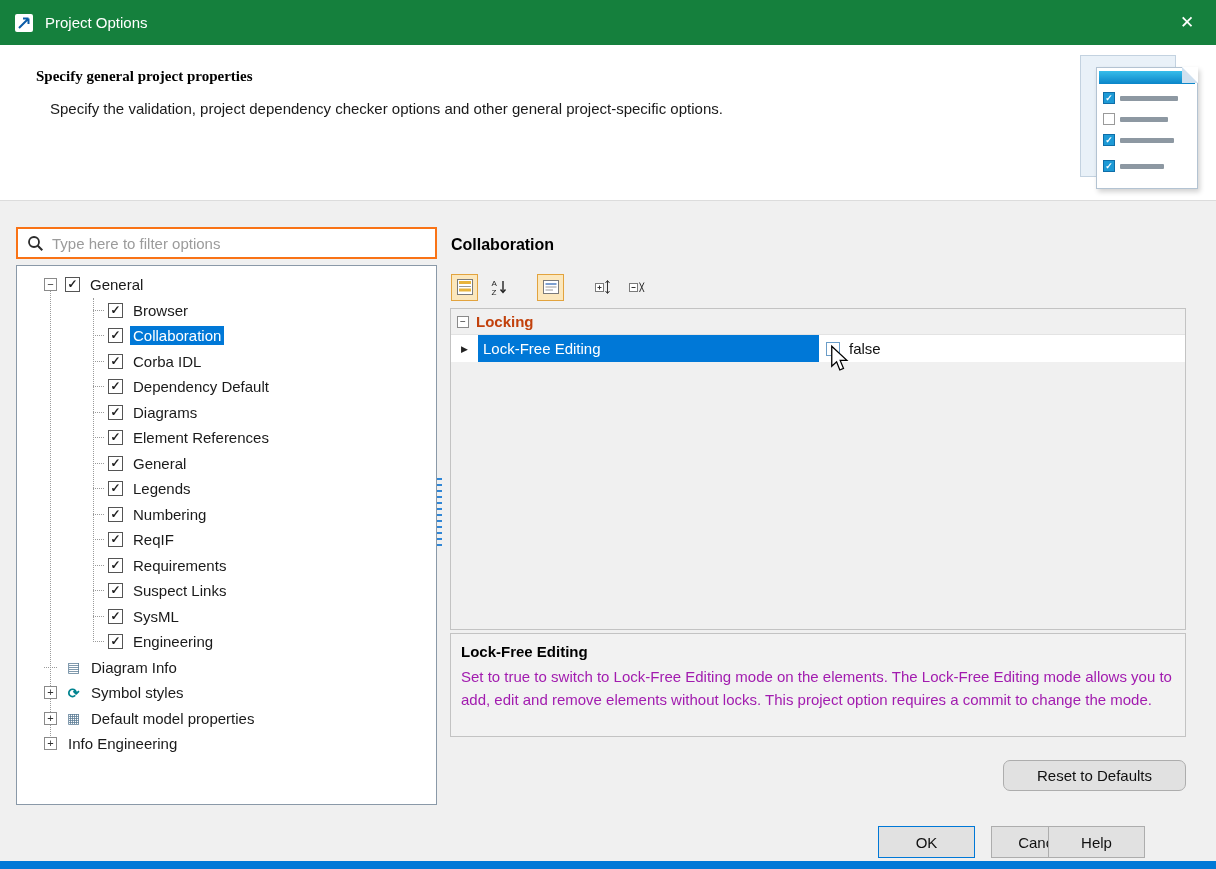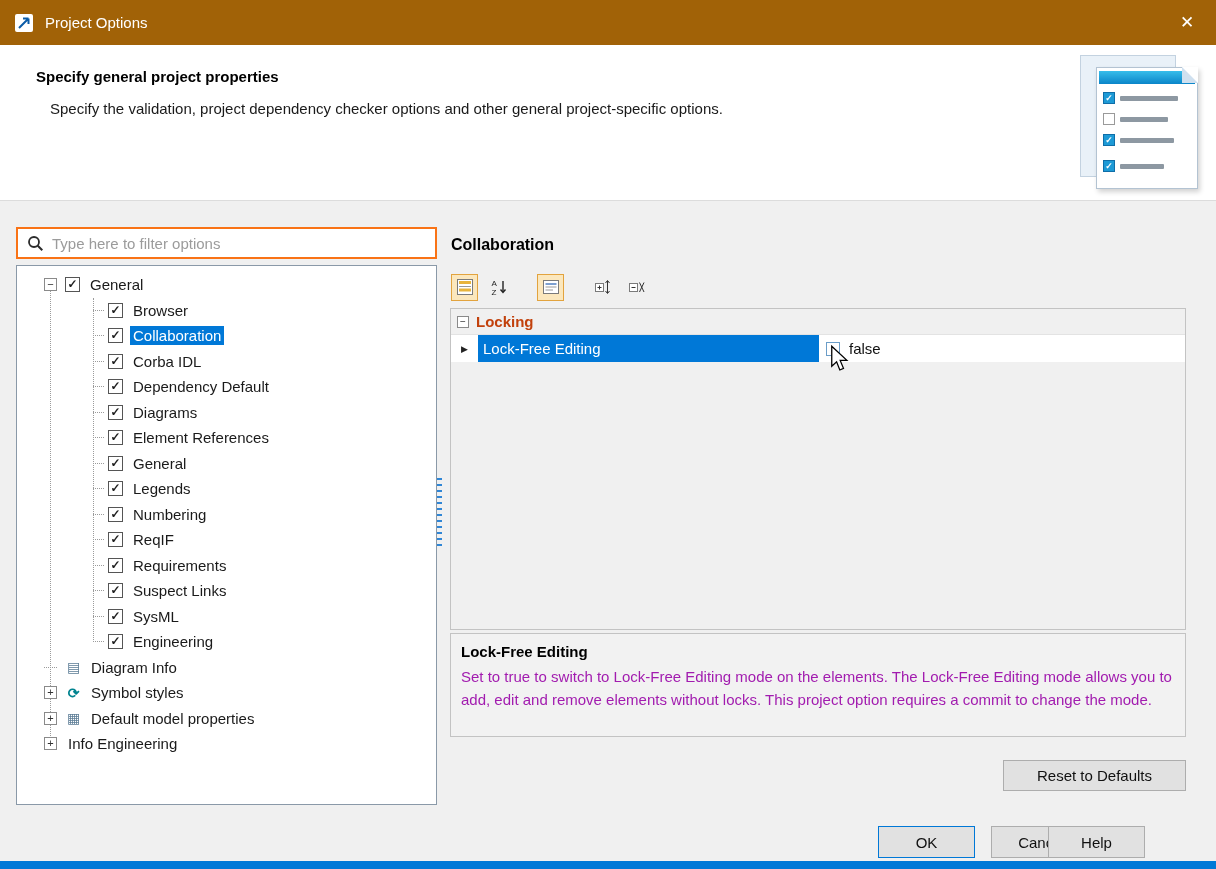--- a/index.html
+++ b/index.html
@@ -1,27 +1,27 @@
 <!DOCTYPE html>
 <html><head>
 <meta charset="utf-8">
 <style>
   * { margin:0; padding:0; box-sizing:border-box; }
   body { background:#555; font-family:"Liberation Sans", sans-serif; }
   .stage { position:relative; width:1216px; height:869px; background:#f0f0f0; overflow:hidden; }
 
   
-  .titlebar { position:absolute; top:0; left:0; width:100%; height:45px; background:#a16207; color:#fff; display:flex; align-items:center; padding:0 14px; }
+  .titlebar { position:absolute; top:0; left:0; width:100%; height:45px; background:#15803d; color:#fff; display:flex; align-items:center; padding:0 14px; }
   .app-icon { width:20px; height:20px; margin-right:11px; flex:none; }
   .win-title { font-size:15px; }
   .close-btn { margin-left:auto; width:30px; text-align:center; font-size:17px; color:#fff; }
 
   
   .header { position:absolute; top:45px; left:0; width:100%; height:156px; background:#fff; border-bottom:1px solid #dcdcdc; }
-  .h-title { position:absolute; left:36px; top:23px; font-size:15px; font-weight:bold; color:#000; }
+  .h-title { position:absolute; left:36px; top:23px; font-size:15px; font-weight:bold; color:#000;font-family:Liberation Serif, serif; }
   .h-sub { position:absolute; left:50px; top:55px; font-size:15px; color:#1a1a1a; }
 
   
   .illus { position:absolute; right:14px; top:8px; width:126px; height:140px; }
   .sheet-back { position:absolute; left:4px; top:2px; width:96px; height:122px; background:#e9f1f8; border:1px solid #c3d2e0; }
   .sheet-front { position:absolute; left:20px; top:14px; width:102px; height:122px; background:#fff; border:1px solid #b3c3d2; box-shadow:2px 3px 5px rgba(0,0,0,.18); }
   .sheet-band { position:absolute; left:2px; top:3px; right:2px; height:13px; background:linear-gradient(#37bdea,#0a85c9); }
   .dogear { position:absolute; top:-1px; right:-1px; width:0; height:0; border-top:16px solid #fff; border-left:16px solid #cfe0ef; }
   .chk-row { position:absolute; left:6px; display:flex; align-items:center; gap:5px; }
   .chk { width:12px; height:12px; border:1px solid #0f6ea8; background:#1d9ad6; color:#fff; font-size:9px; line-height:10px; text-align:center; font-weight:bold; }
@@ -67,21 +67,21 @@
   .gutter { width:27px; display:flex; align-items:center; justify-content:center; font-size:9px; color:#222; background:#fff; flex:none; }
   .namecell { width:341px; background:#0078d7; color:#fff; display:flex; align-items:center; padding-left:5px; font-size:15px; flex:none; }
   .valuecell { flex:1; background:#fff; display:flex; align-items:center; padding-left:7px; font-size:15px; gap:9px; color:#111; }
   .vcb { width:14px; height:14px; border:1px solid #6b9dc8; background:#fff; flex:none; }
 
   .descbox { position:absolute; left:450px; top:633px; width:736px; height:104px; background:#f2f2f2; border:1px solid #c3c3c3; padding:9px 10px; }
   .desc-title { font-weight:bold; font-size:15px; margin-bottom:5px; color:#000; }
   .desc-body { font-size:15px; line-height:1.56; color:#a21caf; }
 
   .btn { background:#e1e1e1; border:1px solid #adadad; font-size:15px; color:#111; display:flex; align-items:center; justify-content:center; font-family:"Liberation Sans", sans-serif; }
-  .reset-btn { position:absolute; left:1003px; top:760px; width:183px; height:31px; }
+  .reset-btn { position:absolute; left:1003px; top:760px; width:183px; height:31px;border-radius:7px; }
   .ok-btn { position:absolute; left:878px; top:826px; width:97px; height:32px; border-color:#0078d7; }
   .cancel-btn { position:absolute; left:991px; top:826px; width:101px; height:32px; }
   .help-btn { position:absolute; left:1048px; top:826px; width:97px; height:32px; }
 
   .bottomstrip { position:absolute; left:0; top:861px; width:100%; height:8px; background:#0078d7; }
   .cursor { position:absolute; left:829px; top:344px; width:22px; height:30px; z-index:20; pointer-events:none; }
 </style>
 </head>
 <body>
 

